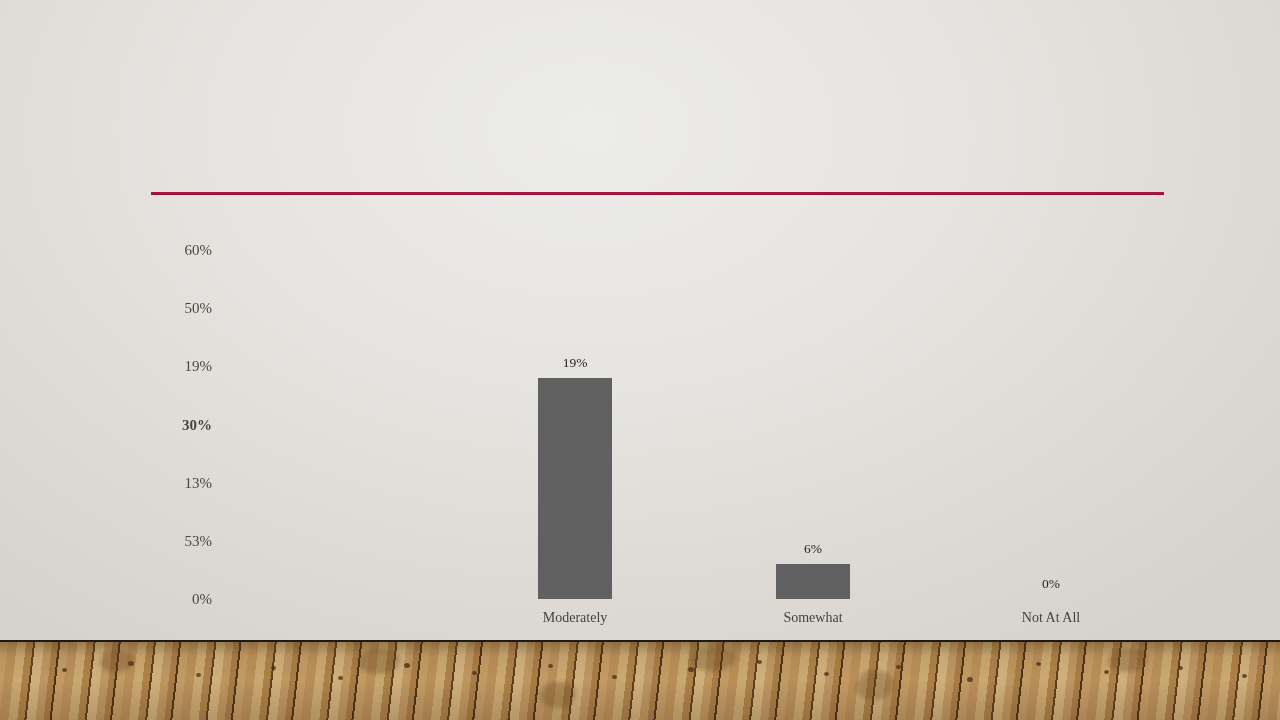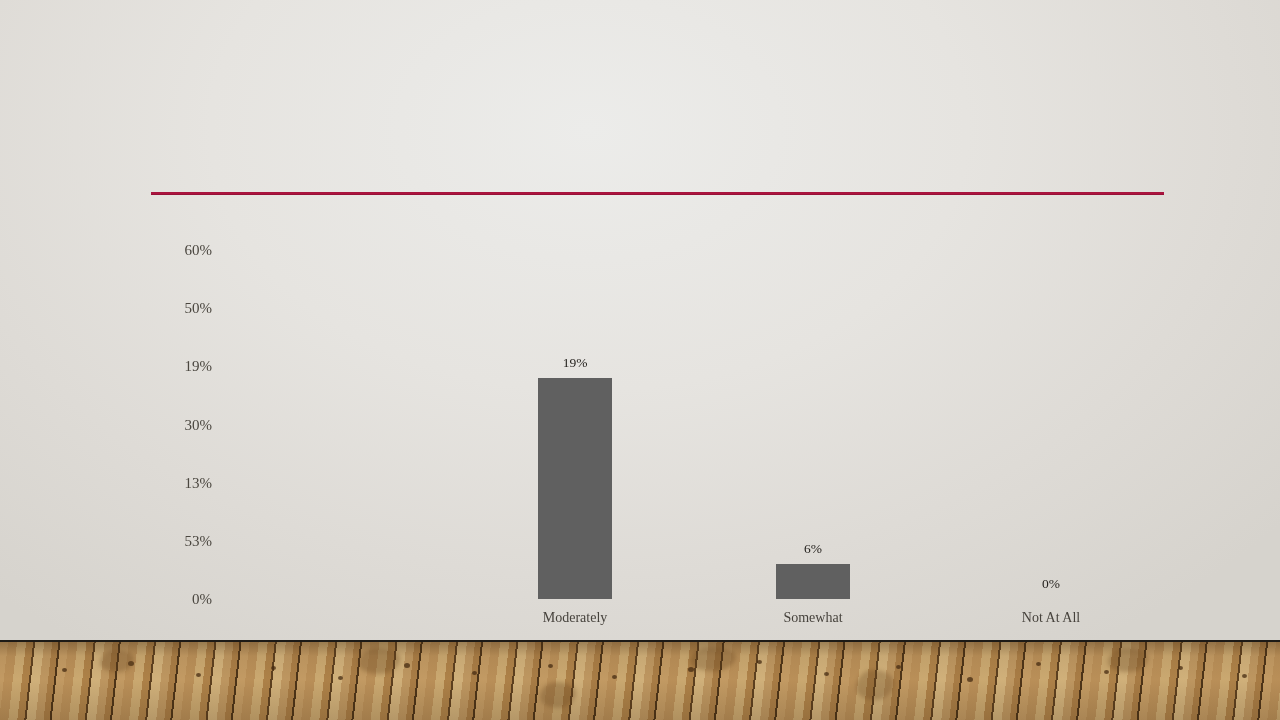--- a/index.html
+++ b/index.html
@@ -171,21 +171,21 @@
 
 
   <div id="accent-rule"></div>
 
   <div id="chart">
 
     <div id="yaxis">
       <div class="ytick" style="top:0px;">60%</div>
       <div class="ytick" style="top:58.17px;">50%</div>
       <div class="ytick" style="top:116.33px;">19%</div>
-      <div class="ytick" style="top:174.5px;">30%</div>
+      <div class="ytick" style="top:174.5px;font-weight:bold;">30%</div>
       <div class="ytick" style="top:232.67px;">13%</div>
       <div class="ytick" style="top:290.83px;">53%</div>
       <div class="ytick" style="top:349px;">0%</div>
     </div>
 
     <div id="bars">
 
 
       <div class="bar-slot" style="left:25%;">
         <div class="bar-value" style="bottom: 228.033px;">19%</div>

